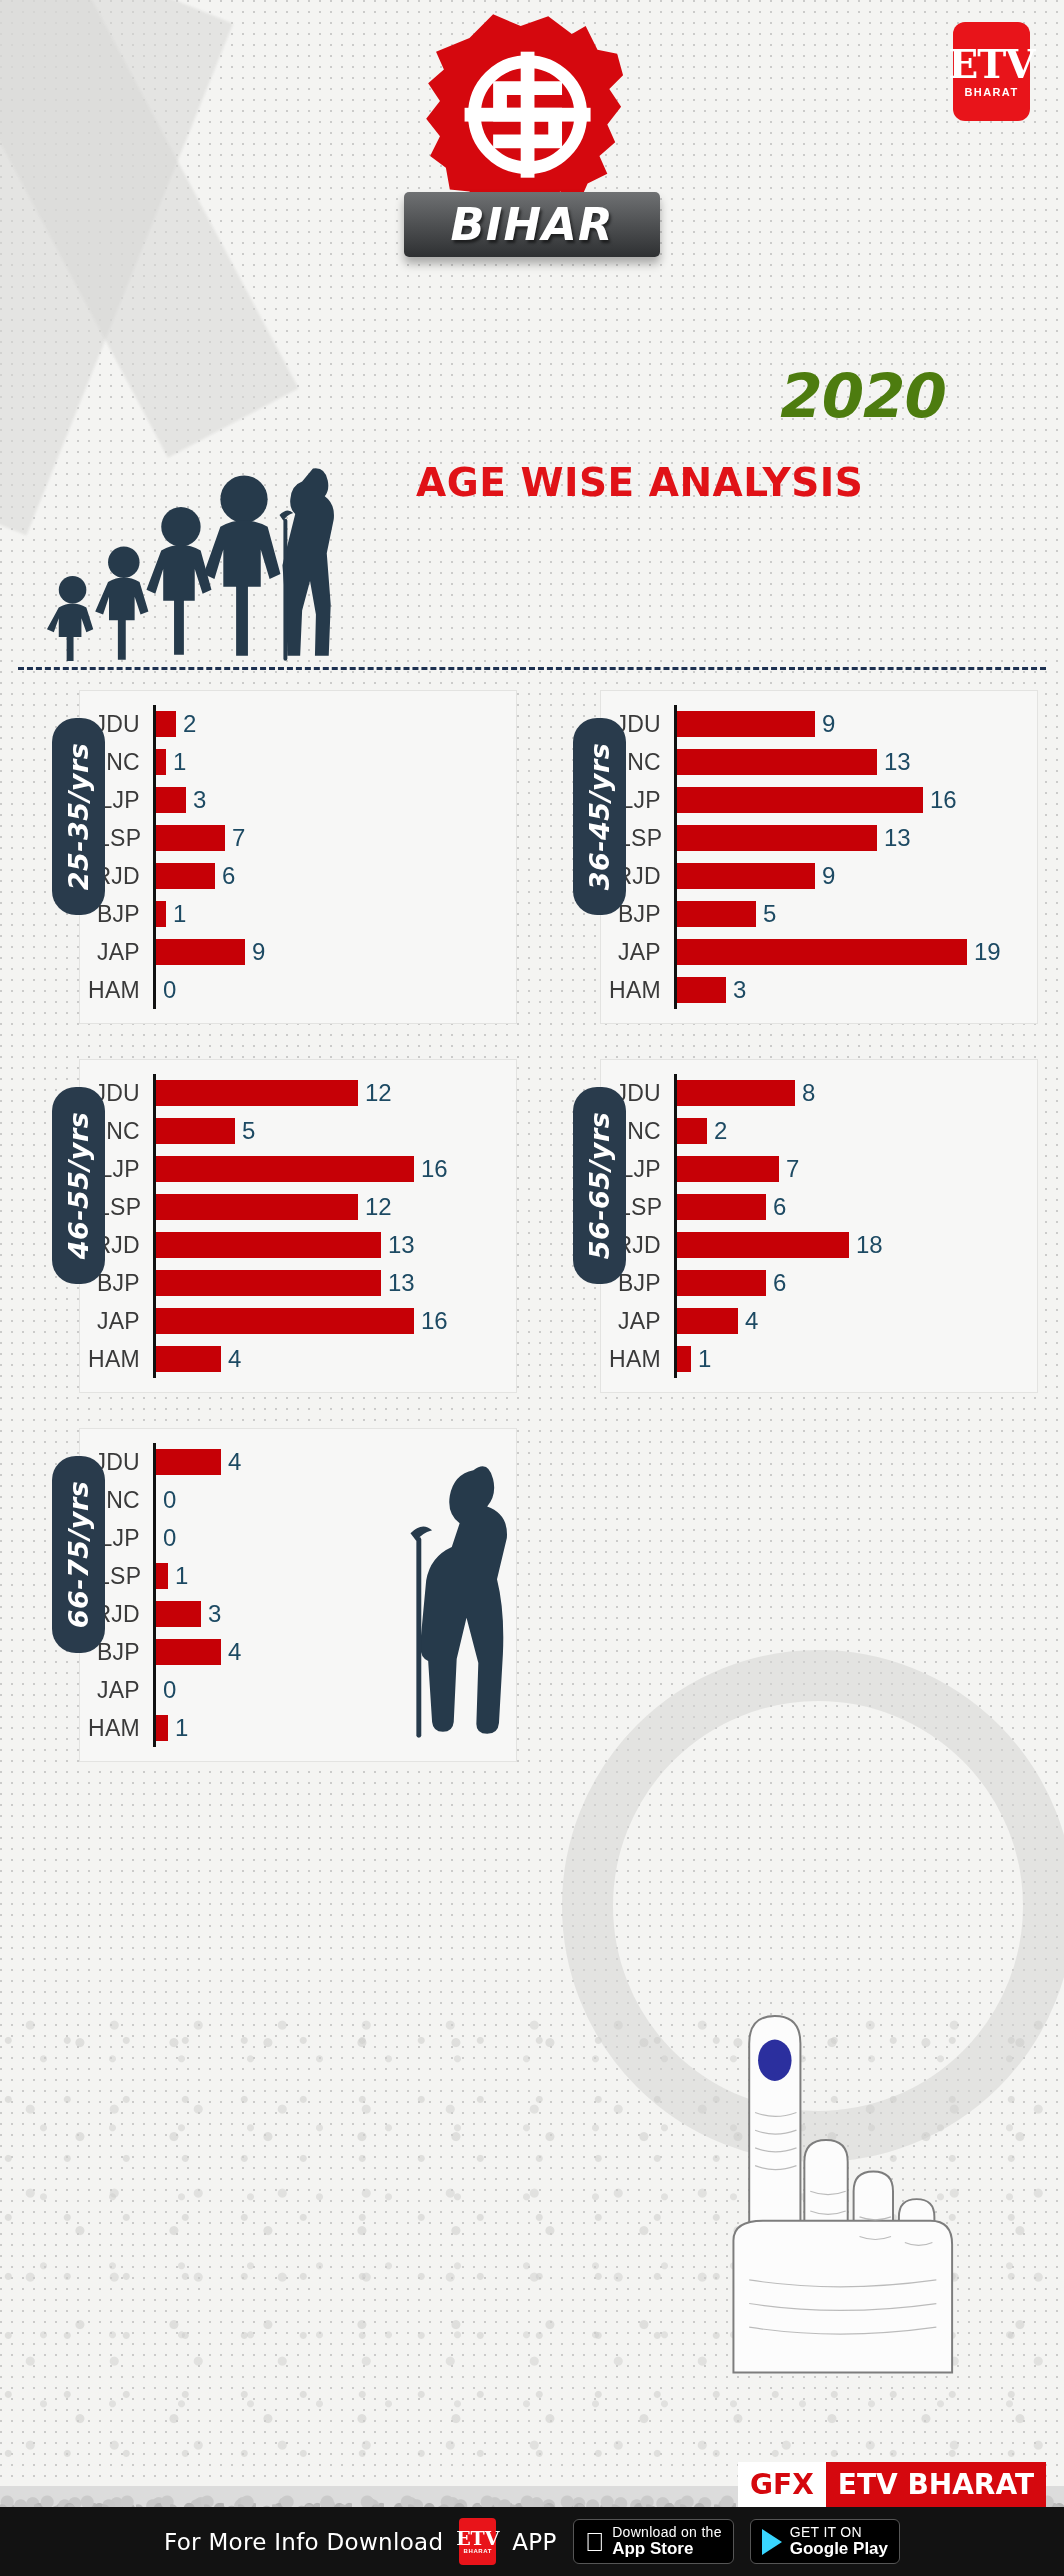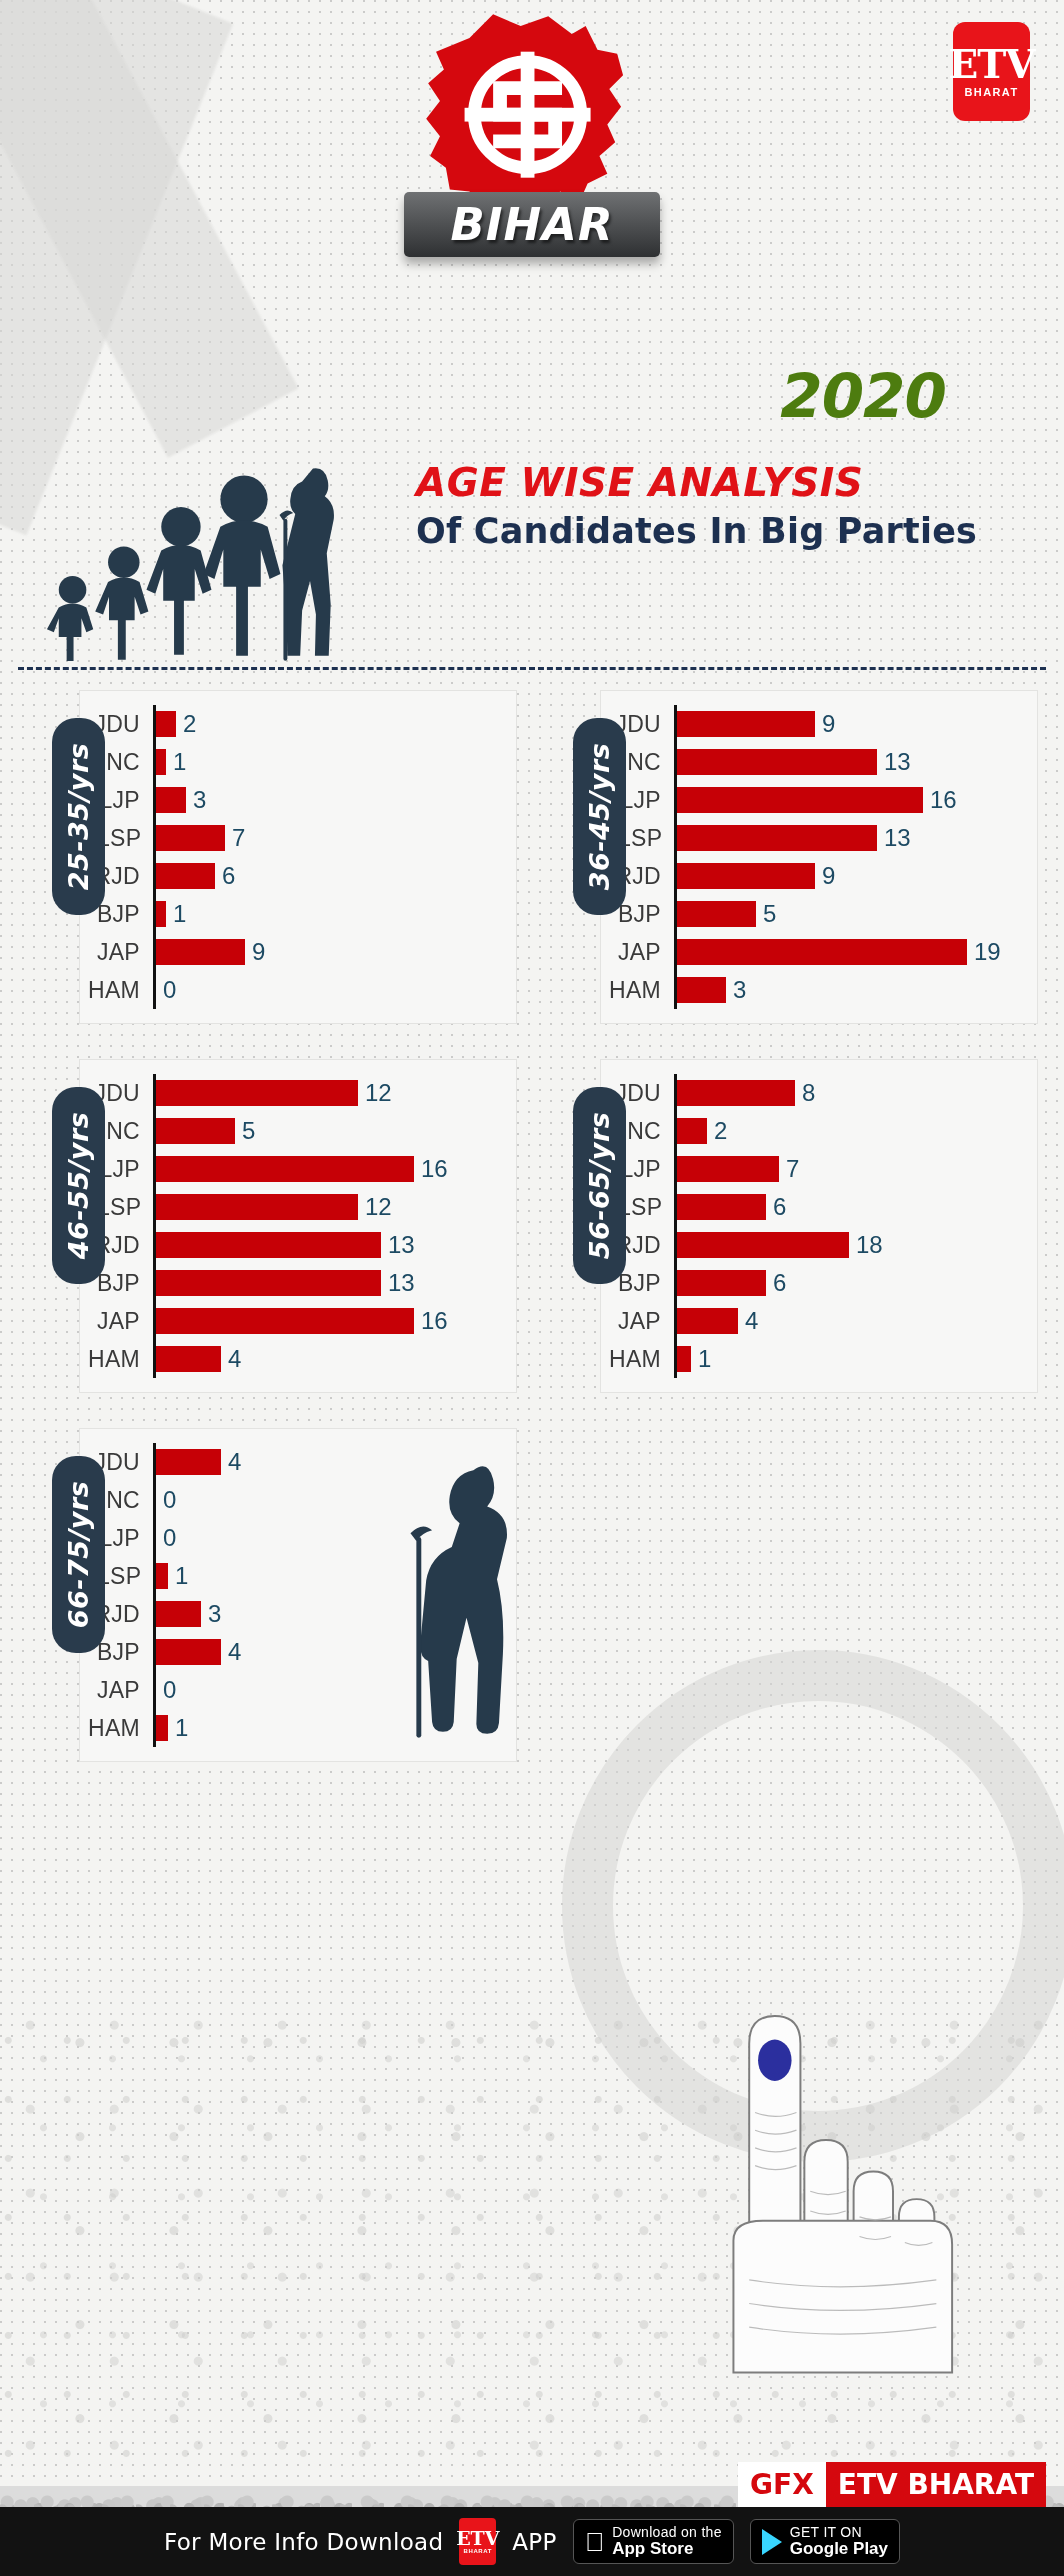--- a/index.html
+++ b/index.html
@@ -100,21 +100,21 @@
     font-family:"DejaVu Sans", sans-serif;
     font-weight:700; font-style:italic; font-size:61px; color:#4d7c0f;
     letter-spacing:-1px;
   }
 
   .people{ position:absolute; left:43px; top:424px; }
 
   .subtitle{ position:absolute; left:416px; top:463px; }
   .subtitle .t1{
     font-family:"DejaVu Sans", sans-serif;
-    font-weight:700; font-style:italic; font-size:39px; color:#e01217;
+    font-weight:700; font-size:39px; color:#e01217;
     letter-spacing:0.5px; line-height:1.05;
   }
   .subtitle .t2{
     font-family:"DejaVu Sans", sans-serif;
     font-weight:700; font-size:35px; color:#1d3050;
     letter-spacing:0.2px; margin-top:9px; line-height:1.05;
   }
 
   .divider{
     position:absolute; left:18px; right:18px; top:667px;
@@ -307,21 +307,20 @@
         <path d="M263 58 q-11 4 -12 18 q-1 10 5 15 l-4 16 l-9 36 l4 50 l1 42 h13 l2 -46 l8 -30 l6 34 l-1 42 h14
                  l2 -52 l-4 -52 l7 -34 q2 -16 -9 -24 q5 -6 3 -16 q-3 -14 -15 -12 z"></path>
         <rect x="244" y="96" width="4" height="144" rx="2"></rect>
         <path d="M240 92 q8 -8 14 -2 q-7 2 -10 8 z"></path>
       </g>
     </svg>
   </div>
 
   <div class="subtitle">
     <div class="t1">AGE WISE ANALYSIS</div>
-    <div class="t2">Of Candidates In Big Parties</div>
   </div>
 
   <div class="divider"></div>
 </div>
 
 <div class="finger">
   <svg width="394" height="552" viewBox="0 0 400 560">
     <g fill="#fcfcfc" stroke="#7d7d7d" stroke-width="2">
       <path d="M120 180 q0 -28 26 -28 q26 0 26 28 l0 210 l-52 0 z"></path>
       <path d="M176 300 q0 -22 22 -22 q22 0 22 22 l0 110 l-44 0 z"></path>

